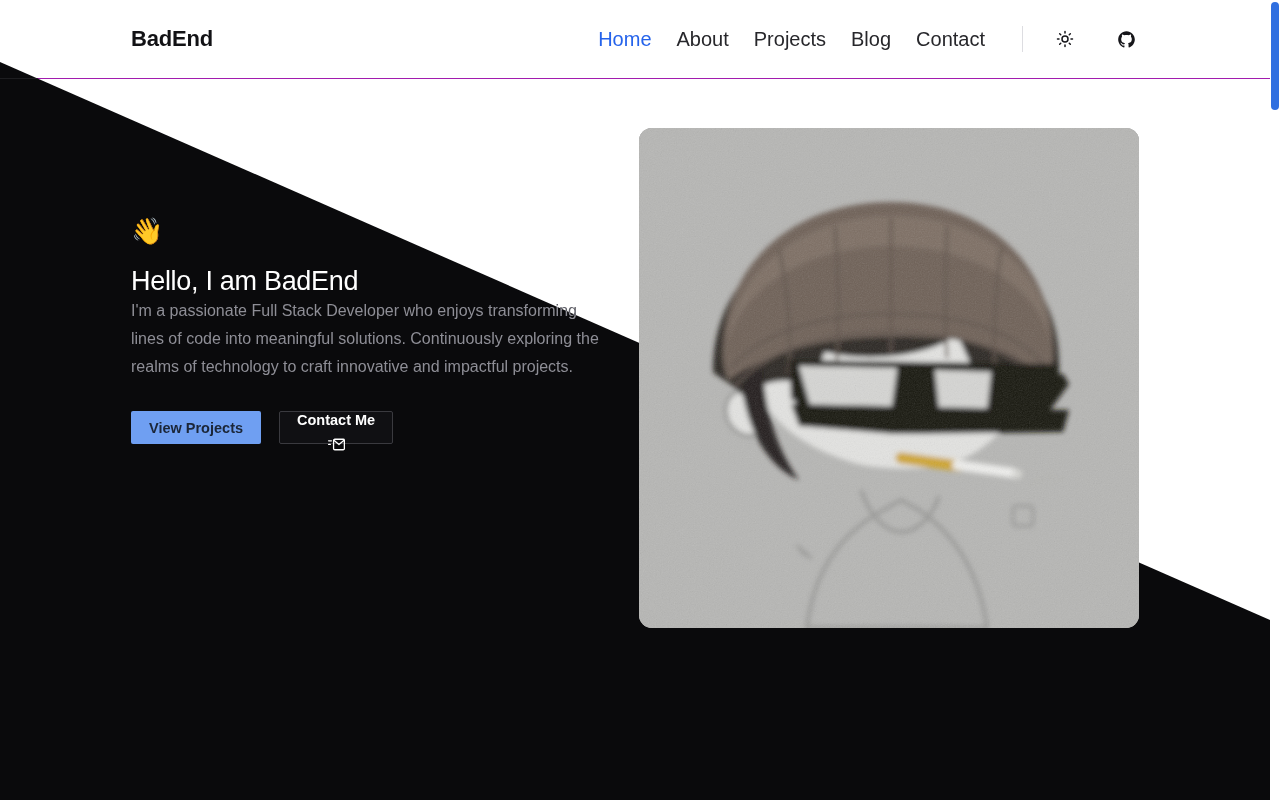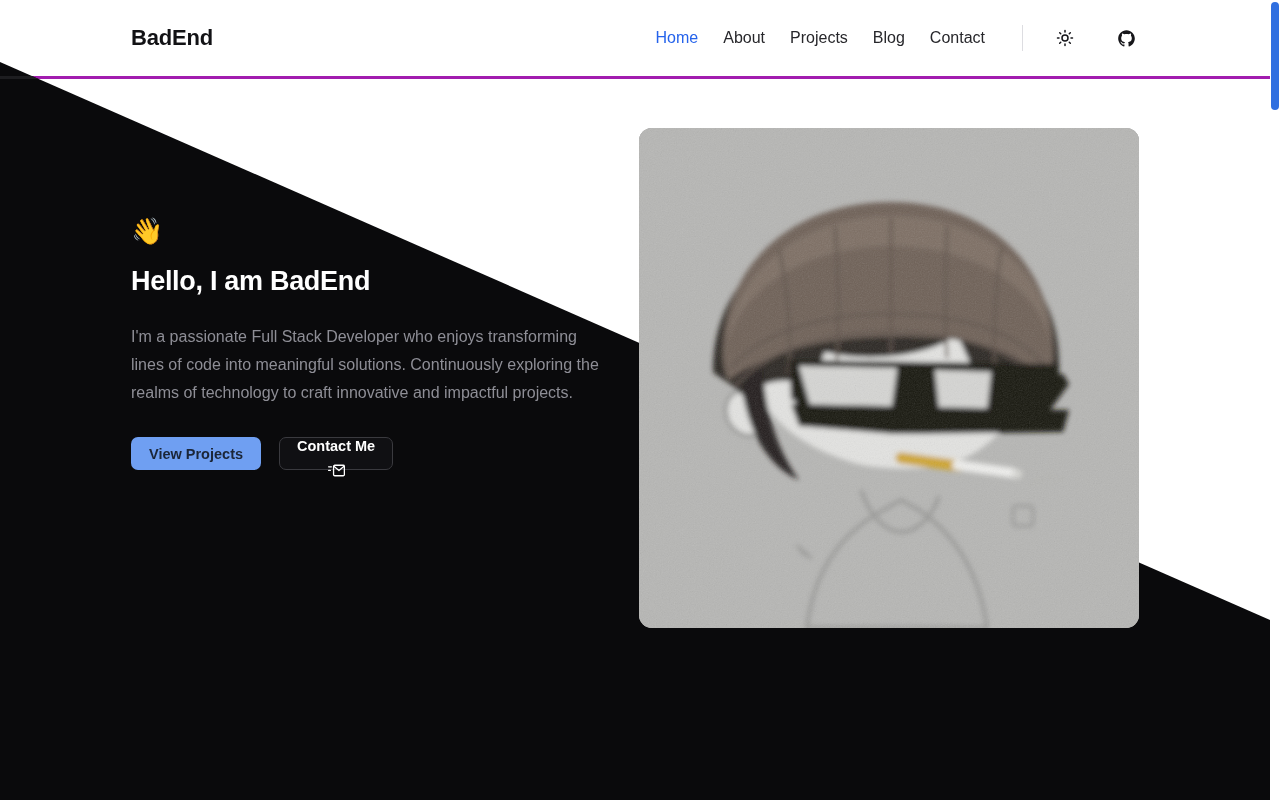--- a/index.html
+++ b/index.html
@@ -38,36 +38,36 @@
     z-index:2;
     clip-path:polygon(0 62px, 1270px 620px, 1270px 800px, 0 800px);
   }
 
   
   .header {
     position:absolute; top:0; left:0;
     width:1270px; height:79px;
     display:flex; align-items:center;
     padding:0 131px 0 131px;
-    border-bottom:3px solid #a21caf;
+    border-bottom:1px solid #a21caf;
   }
   #dark-layer .header { border-bottom-color:#1d1d20; }
 
   .brand {
     font-size:22px; font-weight:700; letter-spacing:-0.2px;
     color:#121215; white-space:nowrap;
   }
   #dark-layer .brand { color:#f5f5f7; }
 
   .nav {
     margin-left:auto;
     display:flex; align-items:center; gap:25px;
   }
   .nav-link {
-    font-size:16px; color:#27272b; text-decoration:none; white-space:nowrap;
+    font-size:20px; color:#27272b; text-decoration:none; white-space:nowrap;
   }
   #dark-layer .nav-link { color:#e3e3e6; }
   .nav-link.active { color:#2563eb; }
   #dark-layer .nav-link.active { color:#3b82f6; }
 
   .nav-sep {
     width:1px; height:26px; background:#dddde1; margin:0 4px 0 12px;
   }
   #dark-layer .nav-sep { background:#2c2c31; }
 
@@ -91,37 +91,37 @@
     width:639px;
     padding:139px 0 0 131px;
   }
 
   .wave {
     font-size:26px; line-height:1;
     display:block; margin-bottom:22px;
   }
 
   .hero-title {
-    font-size:27px; font-weight:700; letter-spacing:-0.3px;
-    color:#111114; margin-bottom:26px; white-space:nowrap;
+    font-size:27px; font-weight:400; letter-spacing:-0.3px;
+    color:#111114; white-space:nowrap;
   }
   #dark-layer .hero-title { color:#ffffff; }
 
   .hero-desc {
     font-size:16px; line-height:28px;
     color:#5e5e66; max-width:472px;
     margin-bottom:30px;
   }
   #dark-layer .hero-desc { color:#8e8e96; }
 
   .hero-actions { display:flex; align-items:center; gap:18px; }
 
   .btn {
     height:33px; display:inline-flex; align-items:center; gap:9px;
-    padding:0 17px; border-radius:7px;
+    padding:0 17px; border-radius:2px;
     font-size:14.5px; font-weight:700; white-space:nowrap;
     cursor:pointer; border:1px solid transparent;
     text-decoration:none;
   }
 
   .btn-primary { background:#6f9ff2; color:#1d2a40; }
   #dark-layer .btn-primary { background:#6f9ff2; color:#1b2638; }
 
   .btn-ghost {
     background:transparent; color:#1a1a1e; border-color:#d6d6da;flex-direction:column;

